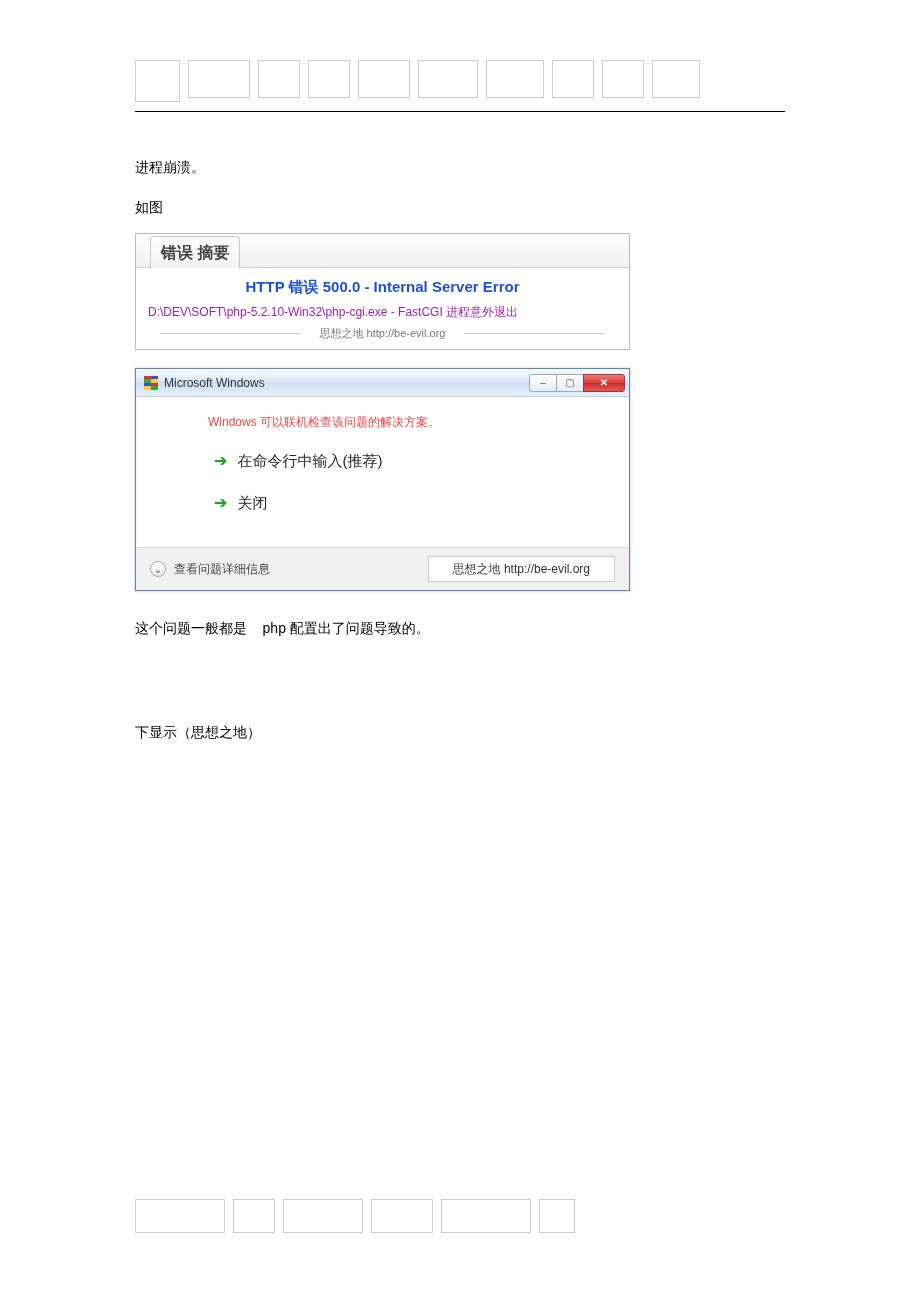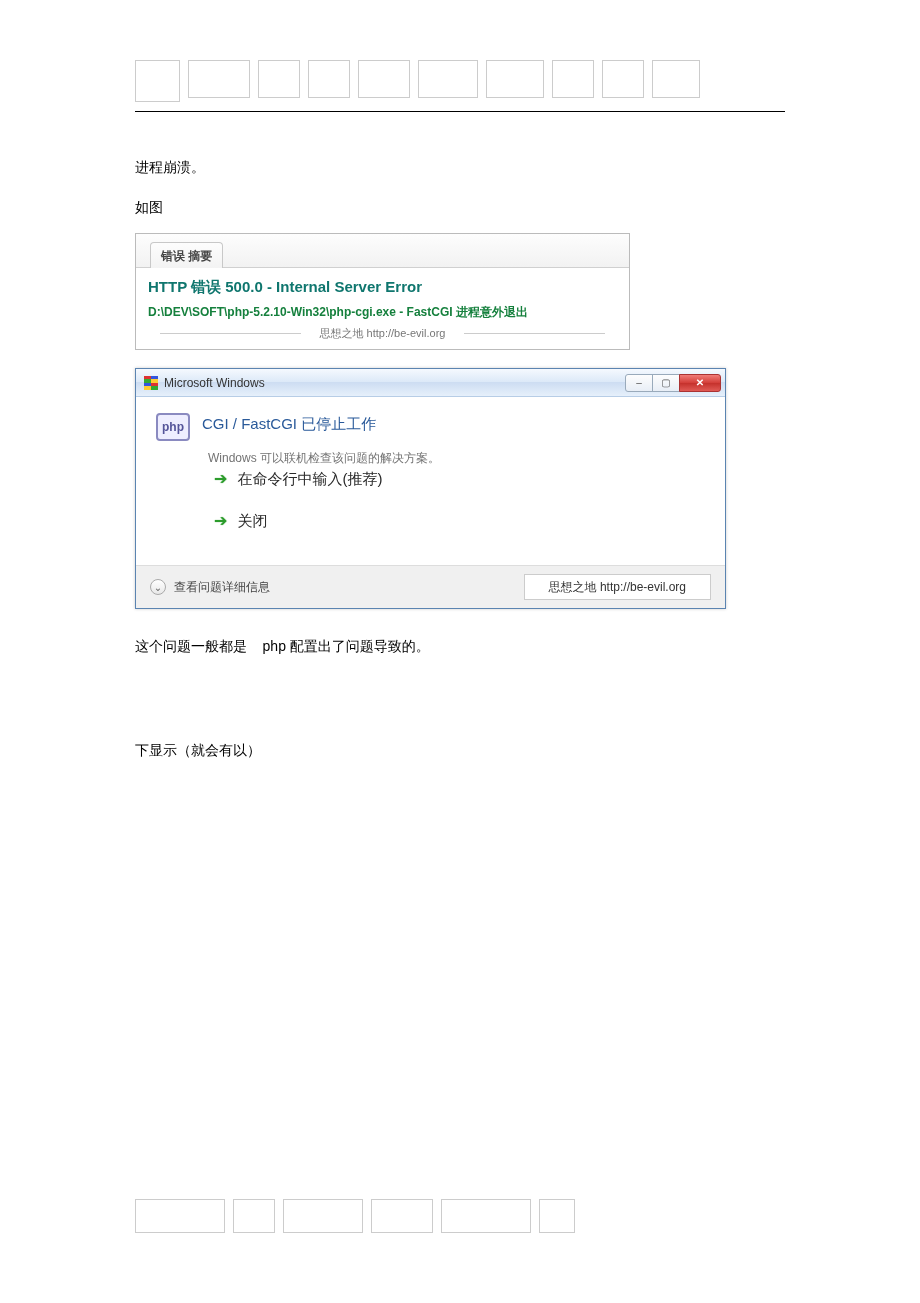--- a/index.html
+++ b/index.html
@@ -59,38 +59,39 @@
     display: flex;
     align-items: flex-end;
     padding-left: 14px;
   }
   .err-tab {
     background: linear-gradient(#fdfdfd,#f3f3f3);
     border: 1px solid #c8c8c8;
     border-bottom: none;
     border-radius: 4px 4px 0 0;
     padding: 4px 10px 3px 10px;
-    font-size: 12px;
+    font-size: 16px;
     color: #444;
     font-weight: bold;
     position: relative;
     top: 1px;
   }
   .err-body { padding: 8px 12px 2px 12px; }
   .err-title {
-    color: #0f766e;
+    color: #1d4ed8;
     font-family: Verdana, Arial, sans-serif;
     font-weight: bold;
     font-size: 15px;
     margin-bottom: 4px;
+    text-align: center;
   }
   .err-path {
-    color: #15803d;
+    color: #a21caf;
     font-family: Verdana, Arial, sans-serif;
-    font-weight: bold;
+    font-weight: normal;
     font-size: 12px;
   }
   .err-foot {
     text-align: center;
     font-size: 11px;
     color: #777;
     position: relative;
     margin-top: 4px;
   }
   .err-foot::before, .err-foot::after {
@@ -98,21 +99,21 @@
     position: absolute;
     top: 50%;
     width: 30%;
     border-top: 1px solid #ccc;
   }
   .err-foot::before { left: 12px; }
   .err-foot::after { right: 12px; }
 
   
   .dialog {
-    width: 591px;
+    width: 495px;
     border: 1px solid #5b84b1;
     background: #fff;
     box-shadow: 0 0 3px rgba(0,0,0,0.2);
     margin-bottom: 24px;
   }
   .dlg-titlebar {
     height: 28px;
     background: linear-gradient(#f5f9fe,#dce9f8 48%,#cdddf2 50%,#e6f0fb);
     border-bottom: 1px solid #b7cde6;
     display: flex;
@@ -173,21 +174,22 @@
     flex-shrink: 0;
   }
   .dlg-heading-text {
     color: #2a5a9a;
     font-family: "Microsoft YaHei", Arial, sans-serif;
     font-size: 15px;
   }
   .dlg-sub {
     margin-left: 52px;
     font-size: 12px;
-    color: #737373;
+    color: #ef4444;
+    margin-bottom: 18px;
   }
   .dlg-opt {
     margin-left: 58px;
     display: flex;
     align-items: center;
     margin-bottom: 18px;
     font-family: "Microsoft YaHei", Arial, sans-serif;
     font-size: 15px;
     color: #2a2a2a;
   }
@@ -286,24 +288,20 @@
   <div class="dlg-titlebar">
     <span class="dlg-icon-win"></span>
     <span>Microsoft Windows</span>
     <div class="dlg-controls">
       <div class="dlg-btn min">–</div>
       <div class="dlg-btn">▢</div>
       <div class="dlg-btn close">✕</div>
     </div>
   </div>
   <div class="dlg-body">
-    <div class="dlg-heading">
-      <span class="php-badge">php</span>
-      <span class="dlg-heading-text">CGI / FastCGI 已停止工作</span>
-    </div>
     <div class="dlg-sub">Windows 可以联机检查该问题的解决方案。</div>
     <div class="dlg-opt">
       <span class="arrow">➔</span>
       <span>在命令行中输入(推荐)</span>
     </div>
     <div class="dlg-opt">
       <span class="arrow">➔</span>
       <span>关闭</span>
     </div>
   </div>
@@ -317,21 +315,21 @@
 <div class="p">
   <span>这个问题一般都是    php 配置出了问题导致的。</span>
 </div>
 
 <div class="p">
   <br>
 </div>
 
 <div class="p">
   <br>
-  <span>下显示（就会有以）</span>
+  <span>下显示（思想之地）</span>
 </div>
 
 <div class="bottom-boxes">
   <div class="box bb1"></div>
   <div class="box bb2"></div>
   <div class="box bb3"></div>
   <div class="box bb4"></div>
   <div class="box bb5"></div>
   <div class="box bb6"></div>
 </div>

